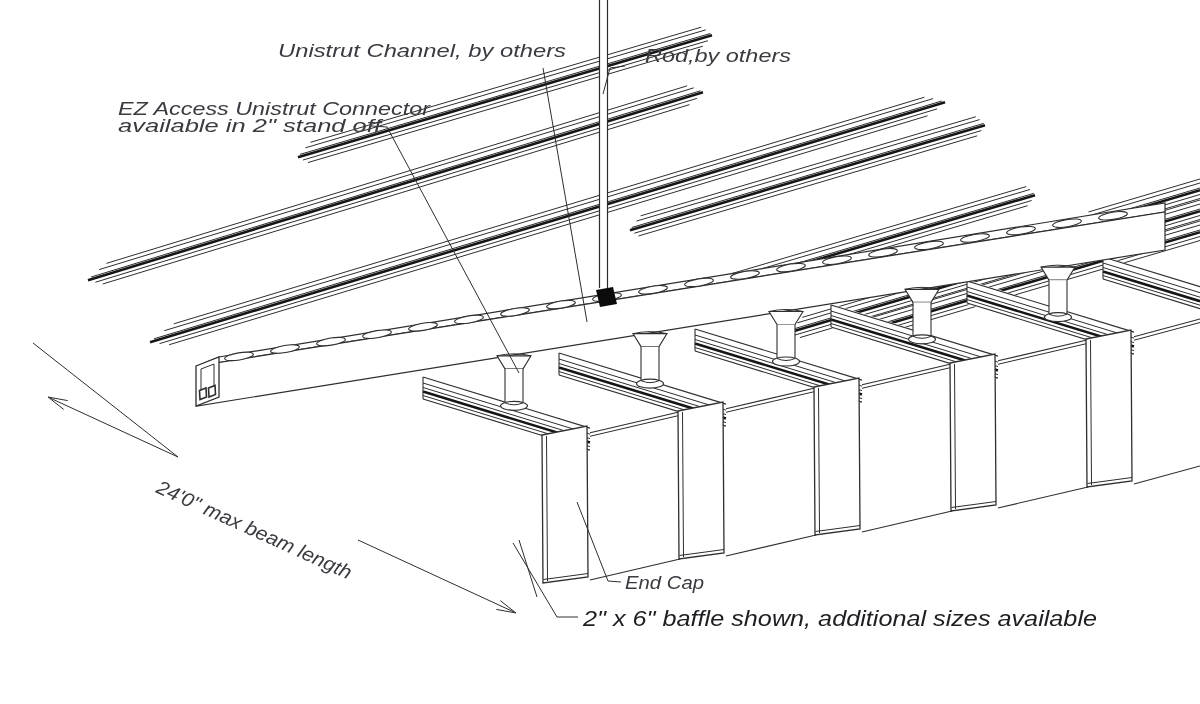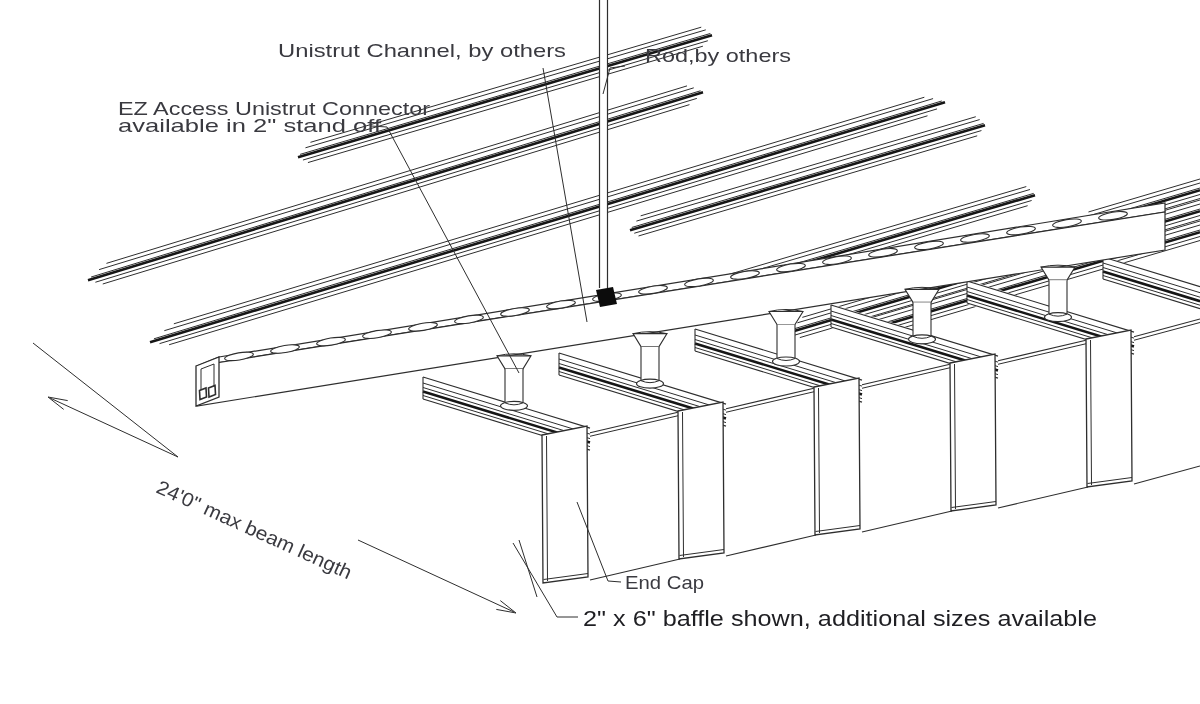--- a/index.html
+++ b/index.html
@@ -1,17 +1,17 @@
 <!DOCTYPE html>
 <html><head>
 <meta charset="utf-8">
 <style>
   html,body{margin:0;padding:0;background:#ffffff;}
   body{width:1200px;height:704px;overflow:hidden;font-family:"Liberation Sans",sans-serif;}
-  #stage{width:1200px;height:596px;position:relative;background:#ffffff;}
+  #stage{width:1200px;height:596px;position:relative;background:#ffffff;font-style:italic;}
   svg{display:block;}
   text{fill:#3a3a40;font-family:"Liberation Sans",sans-serif;}
   .note-text{fill:#1f1f23;}
 </style>
 </head>
 <body>
 
 <div id="stage">
 <svg id="dwg" width="1200" height="704" viewBox="0 0 1200 704">
 

